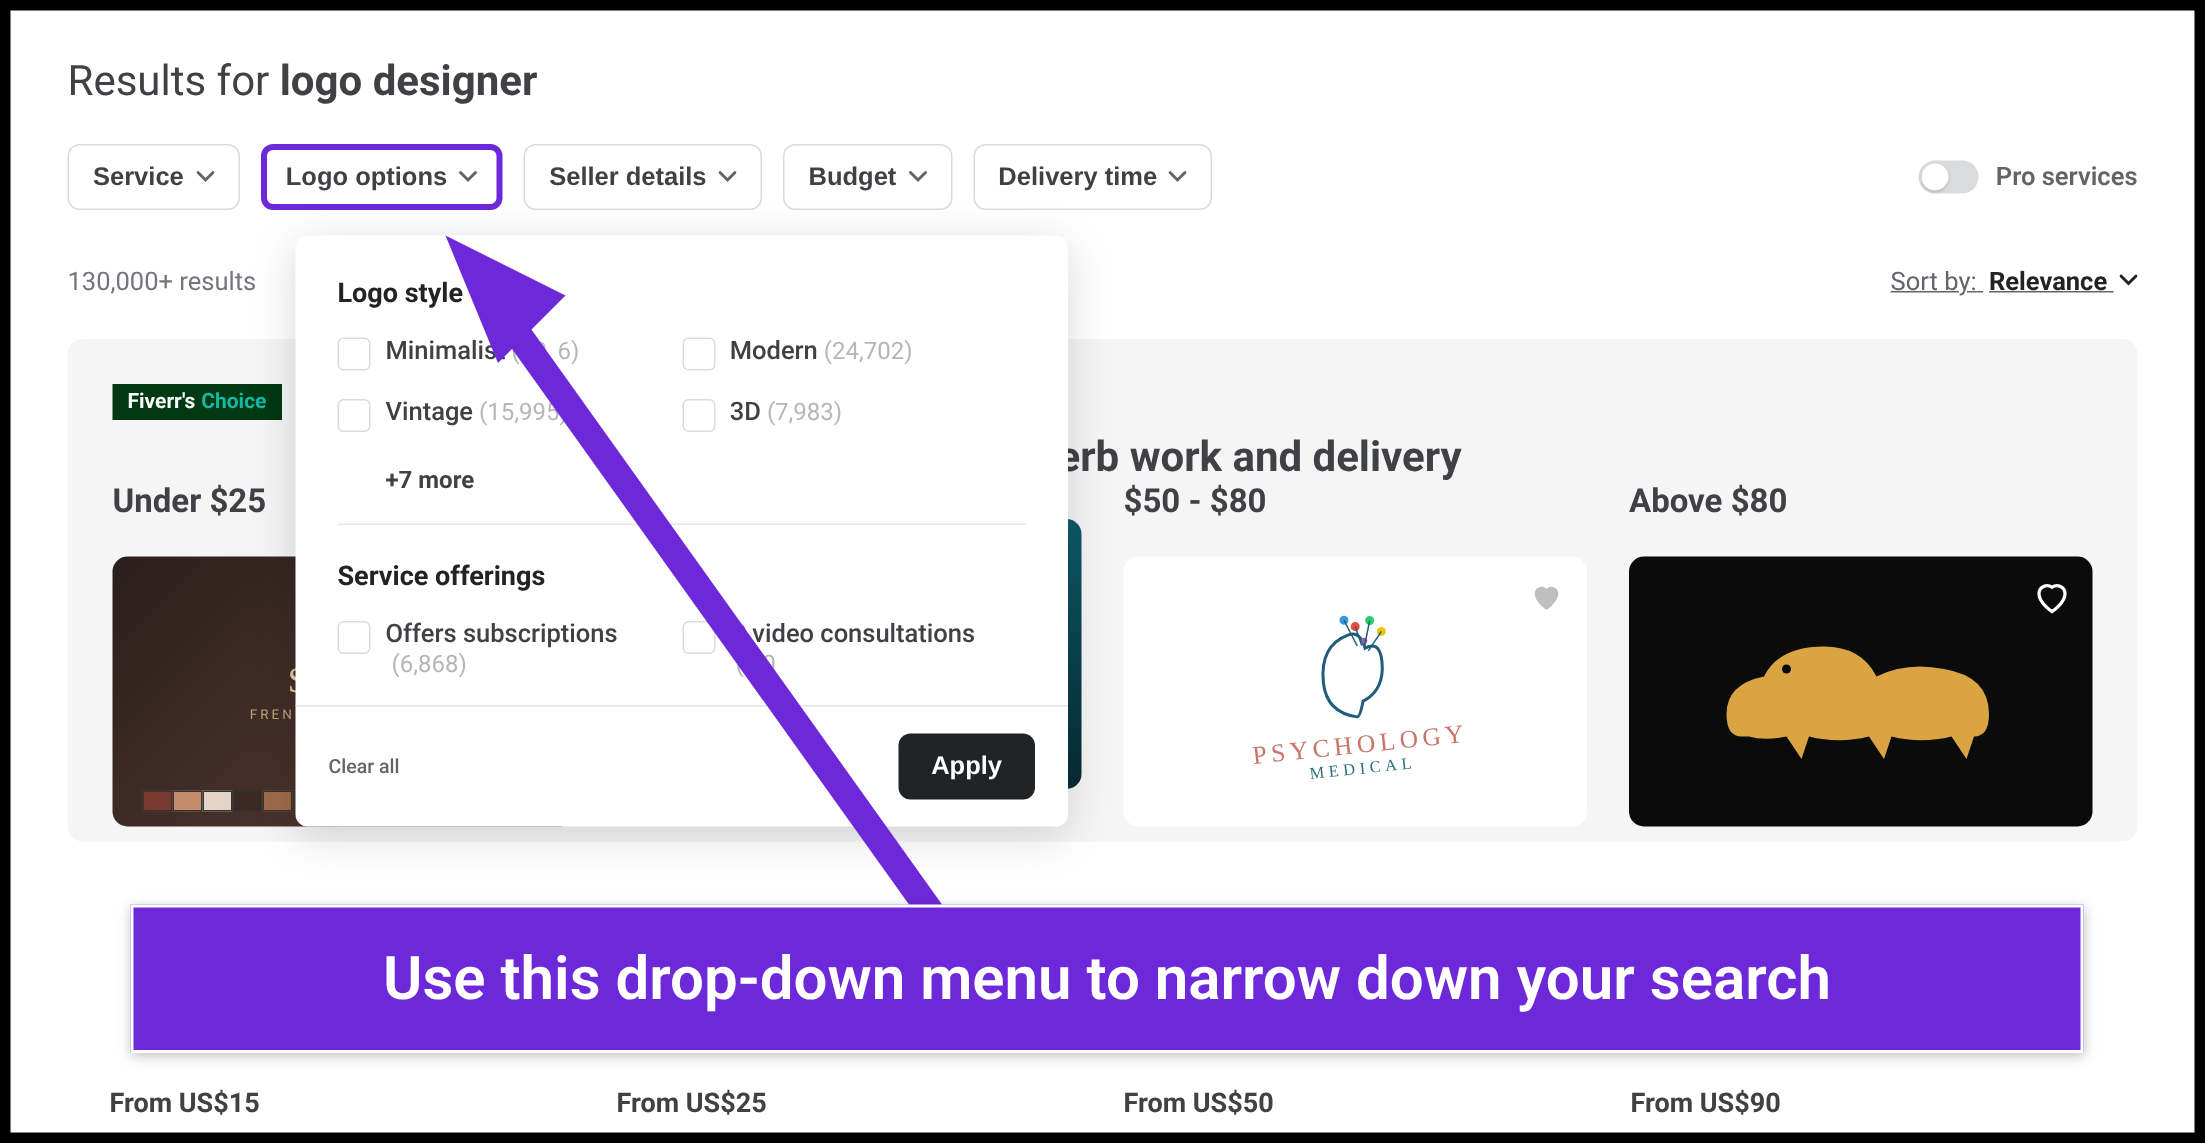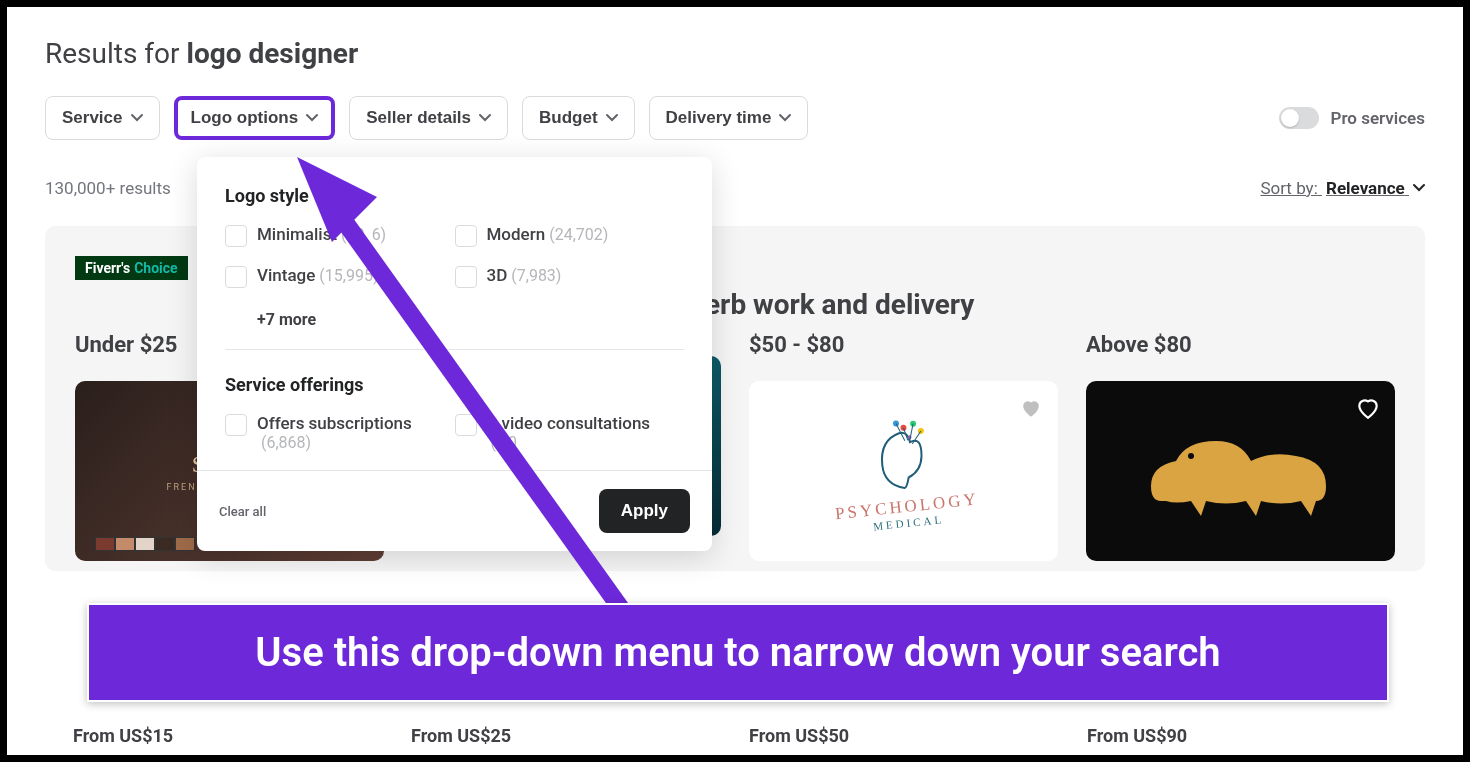--- a/index.html
+++ b/index.html
@@ -19,21 +19,21 @@
   .toggle-dot { width: 18px; height: 18px; background: #fff; border-radius: 50%; position: absolute; top: 2px; left: 2px; box-shadow: 0 1px 2px rgba(0,0,0,.2); }
   .toggle-label { font-size: 17px; font-weight: 600; color: #62646a; }
   .meta-row { display: flex; align-items: center; justify-content: space-between; font-size: 17px; color: #74767e; margin-bottom: 28px; gap: 26px; }
   .sort { color: #62646a; text-decoration: underline; }
   .sort .val { font-weight: 700; color: #222325; margin-left: 4px; }
   .sort .chev { margin-left: 4px; }
   .listing-area { background: #f5f5f5; border-radius: 10px; padding: 30px 30px 10px 30px; position: relative; }
   .choice-badge { display: inline-flex; align-items: center; background: #003912; color: #fff; font-size: 14px; font-weight: 700; padding: 4px 10px; margin-bottom: 18px; }
   .choice-badge .c2 { color: #14b8a6; margin-left: 4px; }
   .headline { font-size: 28px; font-weight: 700; color: #404145; position: absolute; left: 660px; top: 62px; }
-  .price-row { display: flex; gap: 28px; margin-top: 34px; }
+  .price-row { display: flex; gap: 28px; margin-top: 24px; }
   .col { flex: 1; min-width: 0; }
   .col h3 { font-size: 22px; font-weight: 700; color: #404145; margin-bottom: 24px; }
   .card { width: 100%; height: 180px; border-radius: 10px; position: relative; overflow: hidden; background: #111; }
   .heart { position: absolute; top: 14px; right: 14px; width: 26px; height: 26px; }
   .heart svg { width: 26px; height: 26px; fill: rgba(180,180,180,.85); stroke: #fff; stroke-width: 1.5; }
   
   .card1 { background: linear-gradient(135deg,#2a1f1c,#5f3e35); display:flex; align-items:center; justify-content:center; }
   .card1 .t1 { font-family: serif; color: #e8c9a0; font-size: 24px; text-align:center; }
   .card1 .t2 { color:#bca17d; font-size:9px; letter-spacing:2px; text-transform:uppercase; margin-top:4px; }
   .card1 .palette { position:absolute; bottom:10px; left:20px; display:flex; height:14px; }

